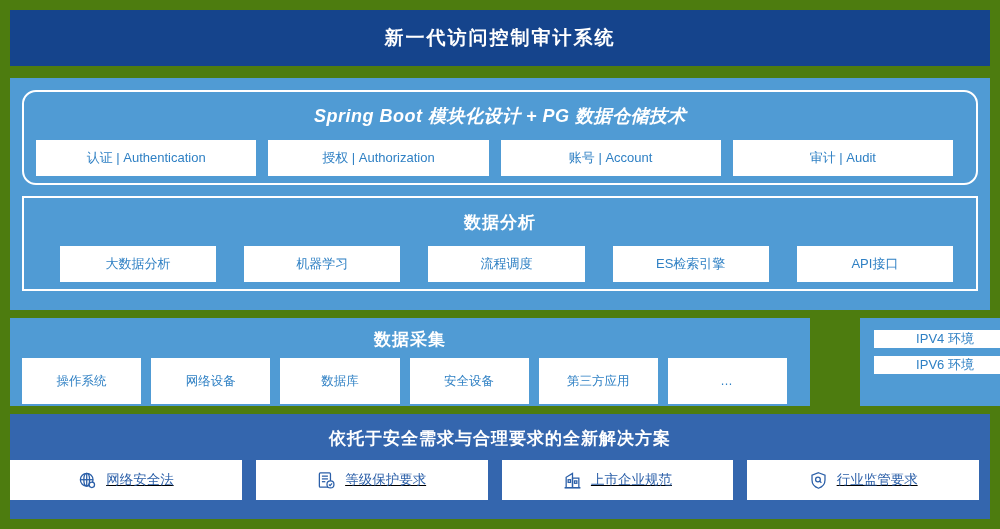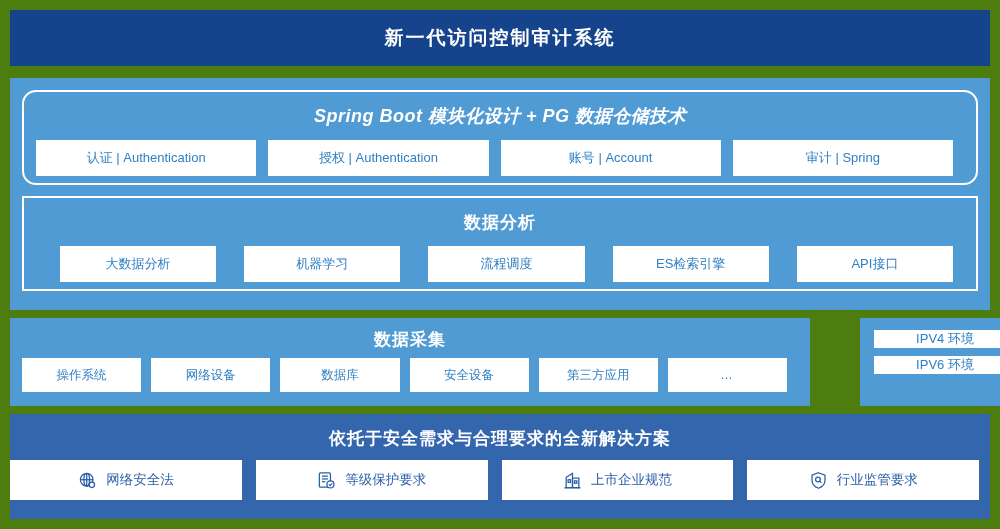--- a/index.html
+++ b/index.html
@@ -142,21 +142,21 @@
   }
   #collection-panel .section-title {
     margin-top: 10px;
   }
   #collection-chips {
     top: 40px;
     padding: 0 12px;
     gap: 10px;
   }
   #collection-chips .chip {
-    height: 34px;
+    height: 46px;
     font-size: 12.5px;
   }
 
   #ipenv-panel {
     left: 860px;
     top: 318px;
     width: 170px;
     height: 88px;
   }
   #ipenv-list {
@@ -181,20 +181,21 @@
     height: 105px;
   }
   #compliance-panel .section-title {
     margin-top: 13px;
     font-size: 17px;
   }
   #compliance-chips {
     top: 46px;
     padding: 0 0;
     gap: 14px;
+    text-decoration: underline;
   }
   #compliance-chips .chip {
     height: 40px;
     font-size: 13.5px;
     color: #2b5fa8;
     gap: 9px;
   }
   .chip-icon {
     display: inline-flex;
     align-items: center;
@@ -215,23 +216,23 @@
   <div class="header">
     <div class="header-title">新一代访问控制审计系统</div>
   </div>
 
   <div class="panel" id="platform-panel">
 
     <div class="inner-panel" id="springboot-block">
       <div class="section-title italic">Spring Boot 模块化设计 + PG 数据仓储技术</div>
       <div class="chip-row" id="springboot-chips">
         <div class="chip">认证 | Authentication</div>
-        <div class="chip">授权 | Authentication</div>
+        <div class="chip">授权 | Authorization</div>
         <div class="chip">账号 | Account</div>
-        <div class="chip">审计 | Spring</div>
+        <div class="chip">审计 | Audit</div>
       </div>
     </div>
 
     <div class="inner-panel" id="analysis-block">
       <div class="section-title">数据分析</div>
       <div class="chip-row" id="analysis-chips">
         <div class="chip">大数据分析</div>
         <div class="chip">机器学习</div>
         <div class="chip">流程调度</div>
         <div class="chip">ES检索引擎</div>

